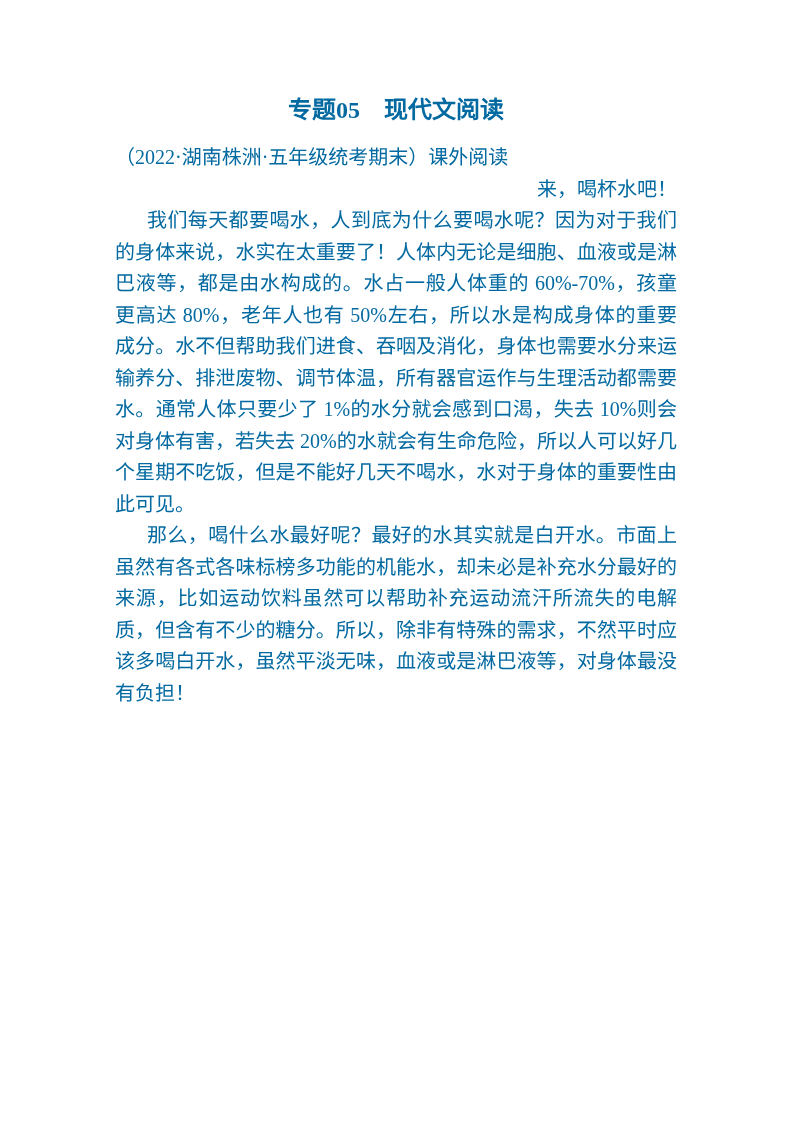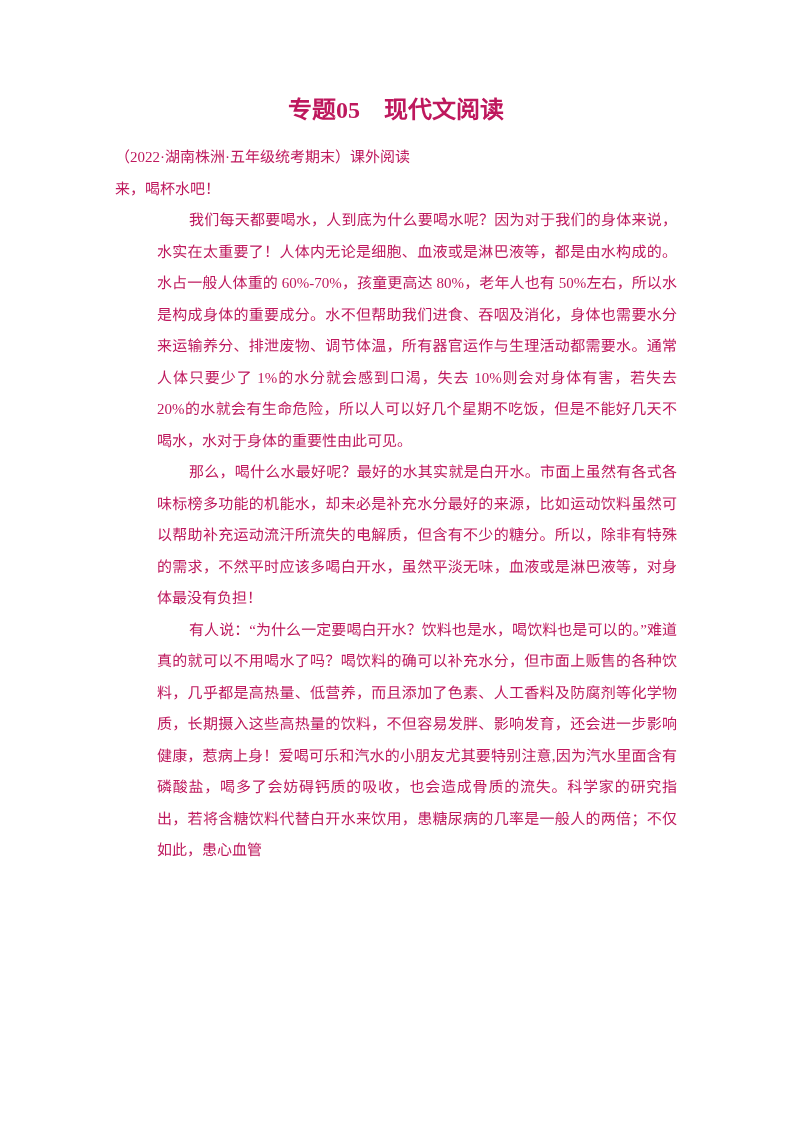--- a/index.html
+++ b/index.html
@@ -11,61 +11,59 @@
     width: 794px;
     height: 1123px;
     overflow: hidden;
   }
   .page {
     box-sizing: border-box;
     width: 794px;
     height: 806px;
     padding: 93px 117px 0 115px;
     background: #ffffff;
-    color: #be185d;
+    color: #0369a1;
     font-family: "Liberation Serif", "DejaVu Serif", serif;
   }
   .doc-title {
     margin: 0 0 14px 0;
     font-size: 24px;
     line-height: 35px;
     font-weight: 700;
     text-align: center;
     white-space: pre;
   }
   .line, .para, .subheading {
     margin: 0;
-    font-size: 15px;
+    font-size: 20px;
     line-height: 31.5px;
     font-weight: 400;
   }
   .indent {
     text-indent: 32px;
   }
   .subheading {
-    text-align: left;
+    text-align: right;
   }
   .para {
     text-indent: 32px;
     text-align: justify;
-    margin-left: 42px;
   }
 </style>
 </head>
 <body>
 
 <div class="page">
   <h1 class="doc-title">专题05　现代文阅读</h1>
 
   <p class="line">（2022·湖南株洲·五年级统考期末）课外阅读</p>
 
 
   <h2 class="subheading">来，喝杯水吧！</h2>
 
   <p class="para">我们每天都要喝水，人到底为什么要喝水呢？因为对于我们的身体来说，水实在太重要了！人体内无论是细胞、血液或是淋巴液等，都是由水构成的。水占一般人体重的 60%-70%，孩童更高达 80%，老年人也有 50%左右，所以水是构成身体的重要成分。水不但帮助我们进食、吞咽及消化，身体也需要水分来运输养分、排泄废物、调节体温，所有器官运作与生理活动都需要水。通常人体只要少了 1%的水分就会感到口渴，失去 10%则会对身体有害，若失去 20%的水就会有生命危险，所以人可以好几个星期不吃饭，但是不能好几天不喝水，水对于身体的重要性由此可见。</p>
 
 
   <p class="para">那么，喝什么水最好呢？最好的水其实就是白开水。市面上虽然有各式各味标榜多功能的机能水，却未必是补充水分最好的来源，比如运动饮料虽然可以帮助补充运动流汗所流失的电解质，但含有不少的糖分。所以，除非有特殊的需求，不然平时应该多喝白开水，虽然平淡无味，血液或是淋巴液等，对身体最没有负担！</p>
 
 
 
-  <p class="para">有人说：“为什么一定要喝白开水？饮料也是水，喝饮料也是可以的。”难道真的就可以不用喝水了吗？喝饮料的确可以补充水分，但市面上贩售的各种饮料，几乎都是高热量、低营养，而且添加了色素、人工香料及防腐剂等化学物质，长期摄入这些高热量的饮料，不但容易发胖、影响发育，还会进一步影响健康，惹病上身！爱喝可乐和汽水的小朋友尤其要特别注意,因为汽水里面含有磷酸盐，喝多了会妨碍钙质的吸收，也会造成骨质的流失。科学家的研究指出，若将含糖饮料代替白开水来饮用，患糖尿病的几率是一般人的两倍；不仅如此，患心血管</p>
 </div>
 
 </body></html>

